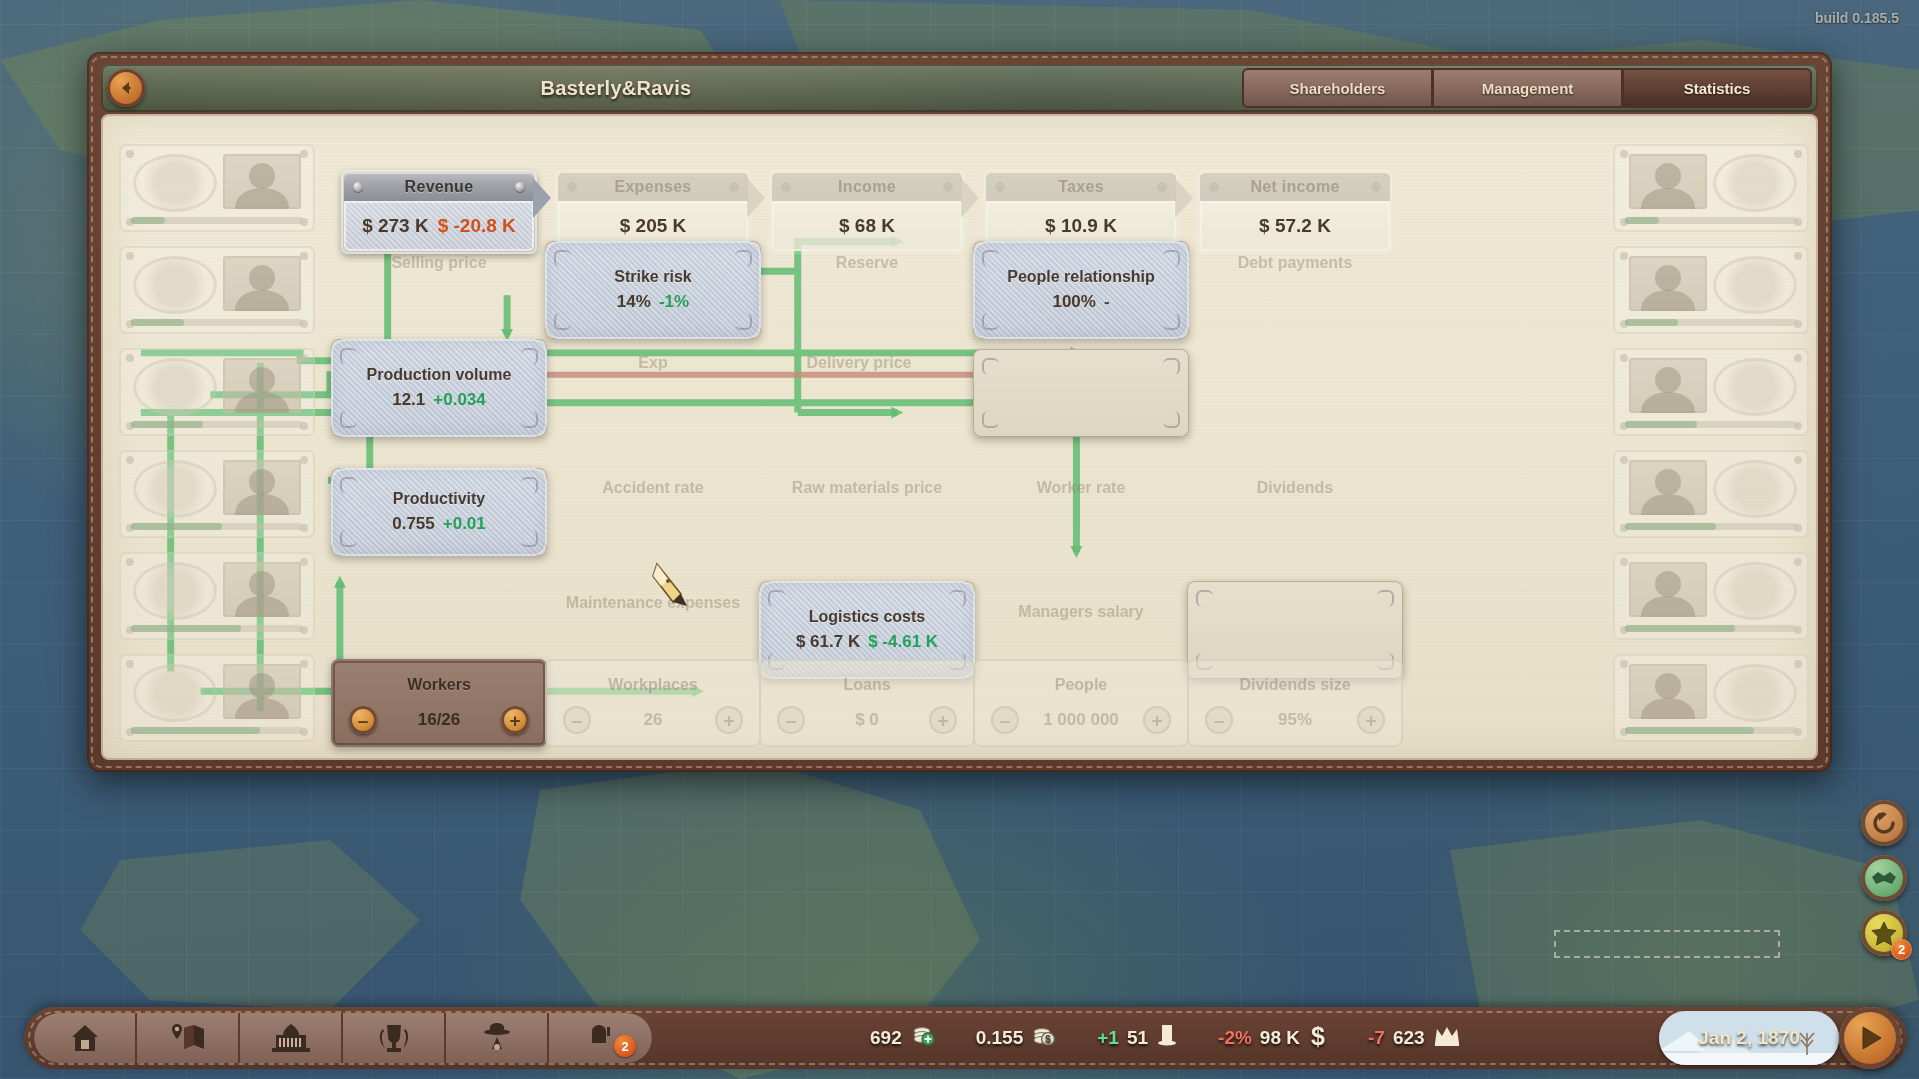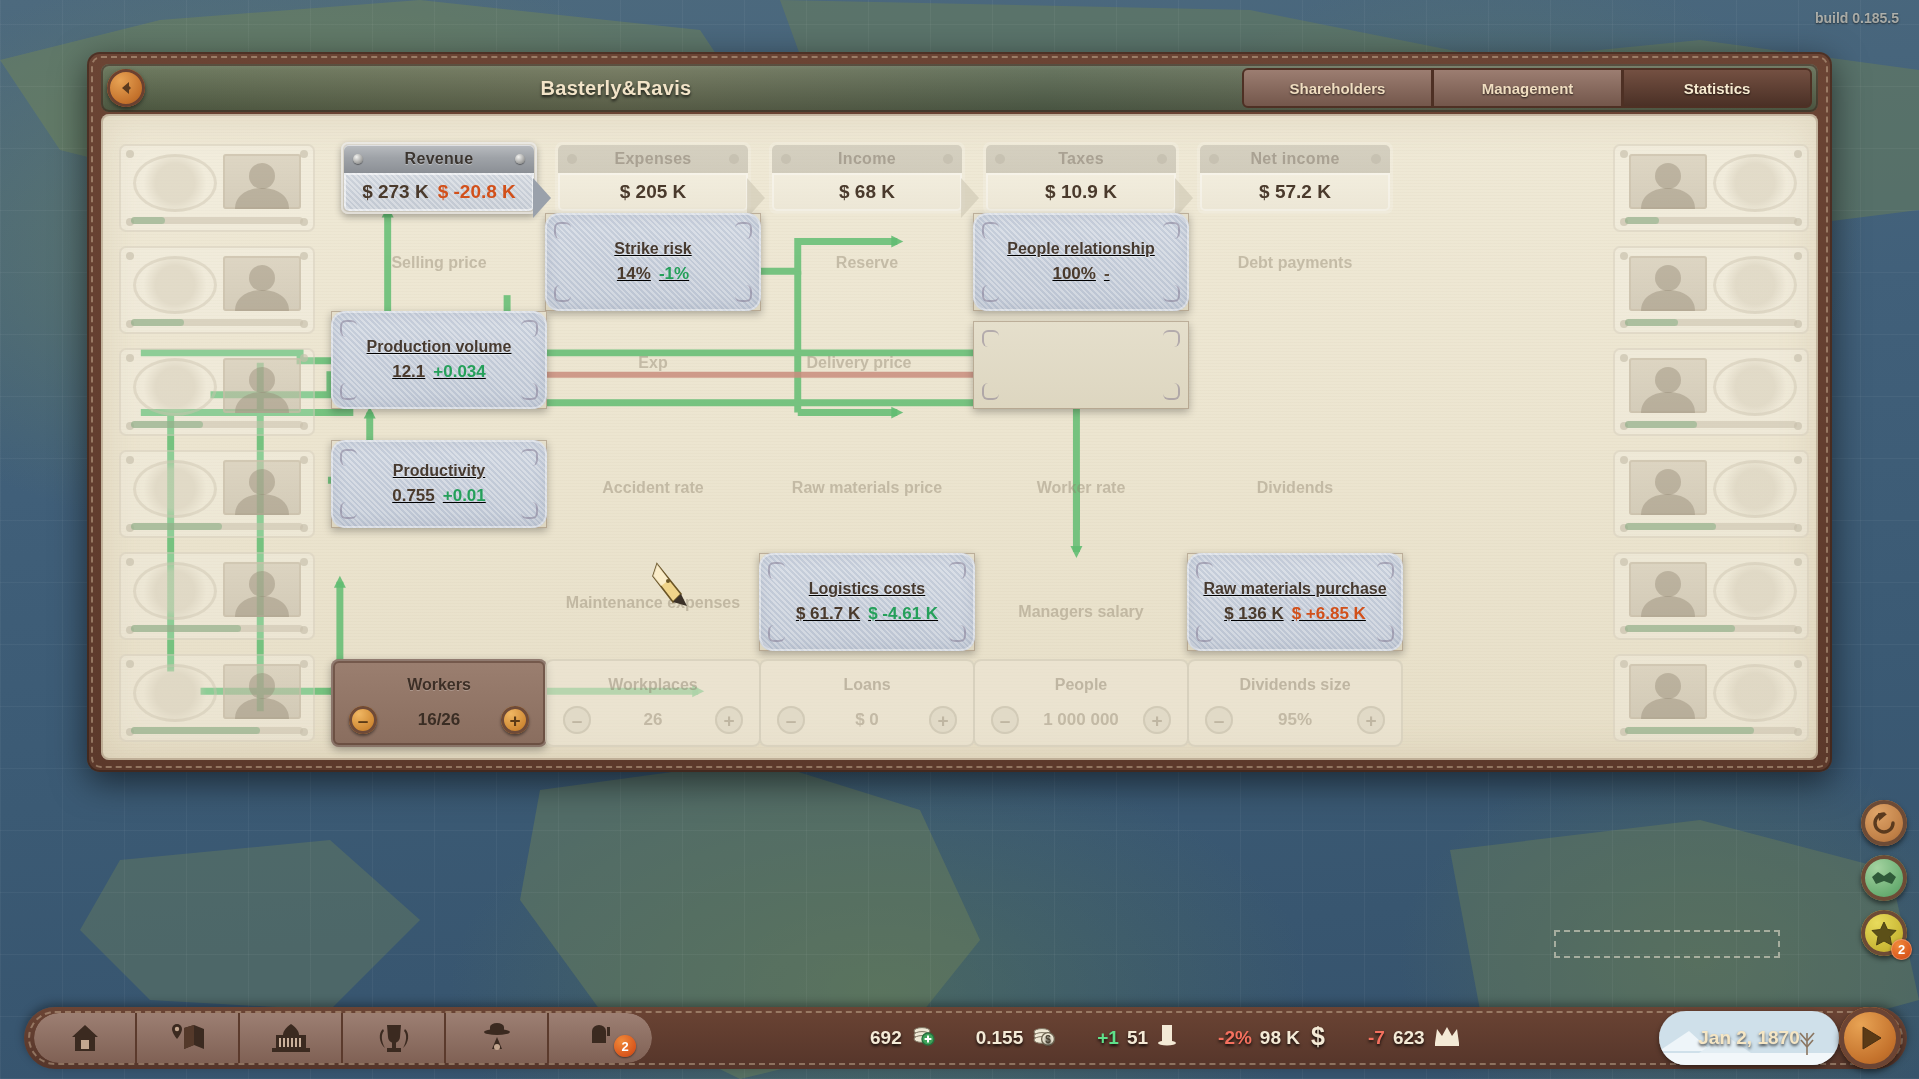--- a/index.html
+++ b/index.html
@@ -117,34 +117,35 @@
     box-shadow: inset 0 0 0 2px rgba(120,90,65,0.30), inset 0 0 40px rgba(150,120,85,0.18);
     overflow: hidden;
   }
 
   
   #cards { position: absolute; inset: 0; }
 
   .card {
     position: absolute;
     border-radius: 7px;
+    margin-top: 28px;
   }
 
   
   .plate { }
   .plate .plate-head {
     position: relative;
     height: 28px;
     border-radius: 5px 5px 0 0;
     display: flex; align-items: center; justify-content: center;
     font-size: 16px; font-weight: bold;
     letter-spacing: 0.3px;
   }
   .plate .plate-body {
-    height: 38px;
+    height: 50px;
     display: flex; align-items: center; justify-content: center;
     gap: 9px;
     font-size: 19px; font-weight: bold;
     border-radius: 0 0 5px 5px;
   }
   .screw {
     position: absolute; top: 50%; transform: translateY(-50%);
     width: 10px; height: 10px; border-radius: 50%;
   }
   .screw.l { left: 9px; } .screw.r { right: 9px; }
@@ -193,22 +194,21 @@
     width: 0; height: 0;
     border-top: 20px solid transparent;
     border-bottom: 20px solid transparent;
     border-left: 18px solid;
   }
 
   
   .ornate {
     background: linear-gradient(180deg,#e5dfcc,#ddd6c0);
     box-shadow: 0 3px 8px rgba(0,0,0,0.28), inset 0 0 0 1px rgba(120,95,70,0.38);
-    border-radius: 0;
-    text-decoration: underline;
+    border-radius: 8px;
   }
   .ornate .inner {
     width: 100%; height: 100%;
     border-radius: 14px;
     background:
       repeating-linear-gradient(45deg, rgba(255,255,255,0.30) 0 2px, rgba(186,196,212,0.26) 2px 4px),
       linear-gradient(180deg,#ccd3de,#bdc5d2);
     box-shadow: inset 0 0 0 2px rgba(255,255,255,0.45), inset 0 0 14px rgba(90,105,130,0.22);
     display: flex; flex-direction: column;
     align-items: center; justify-content: center;
@@ -858,27 +858,20 @@
                   <span class="v-main">$ 61.7 K</span>
                   <span class="v-up">$ -4.61 K</span>
                 </div>
               </div>
             </div>
             <div class="card ornate" style="left: 1086px; top: 439px; width: 216px; height: 98px;">
               <div class="corner tl"></div>
               <div class="corner tr"></div>
               <div class="corner bl"></div>
               <div class="corner br"></div>
-              <div class="inner">
-                <div class="c-title">Raw materials purchase</div>
-                <div class="c-vals">
-                  <span class="v-main">$ 136 K</span>
-                  <span class="v-down">$ +6.85 K</span>
-                </div>
-              </div>
             </div>
             <div class="stepper active" style="left: 230px; top: 545px; width: 216px; height: 88px;">
               <div class="s-title">Workers</div>
               <div class="s-row">
                 <div class="sbtn">–</div>
                 <div class="s-val">16/26</div>
                 <div class="sbtn">+</div>
               </div>
             </div>
             <div class="stepper faded" style="left: 444px; top: 545px; width: 216px; height: 88px;">

